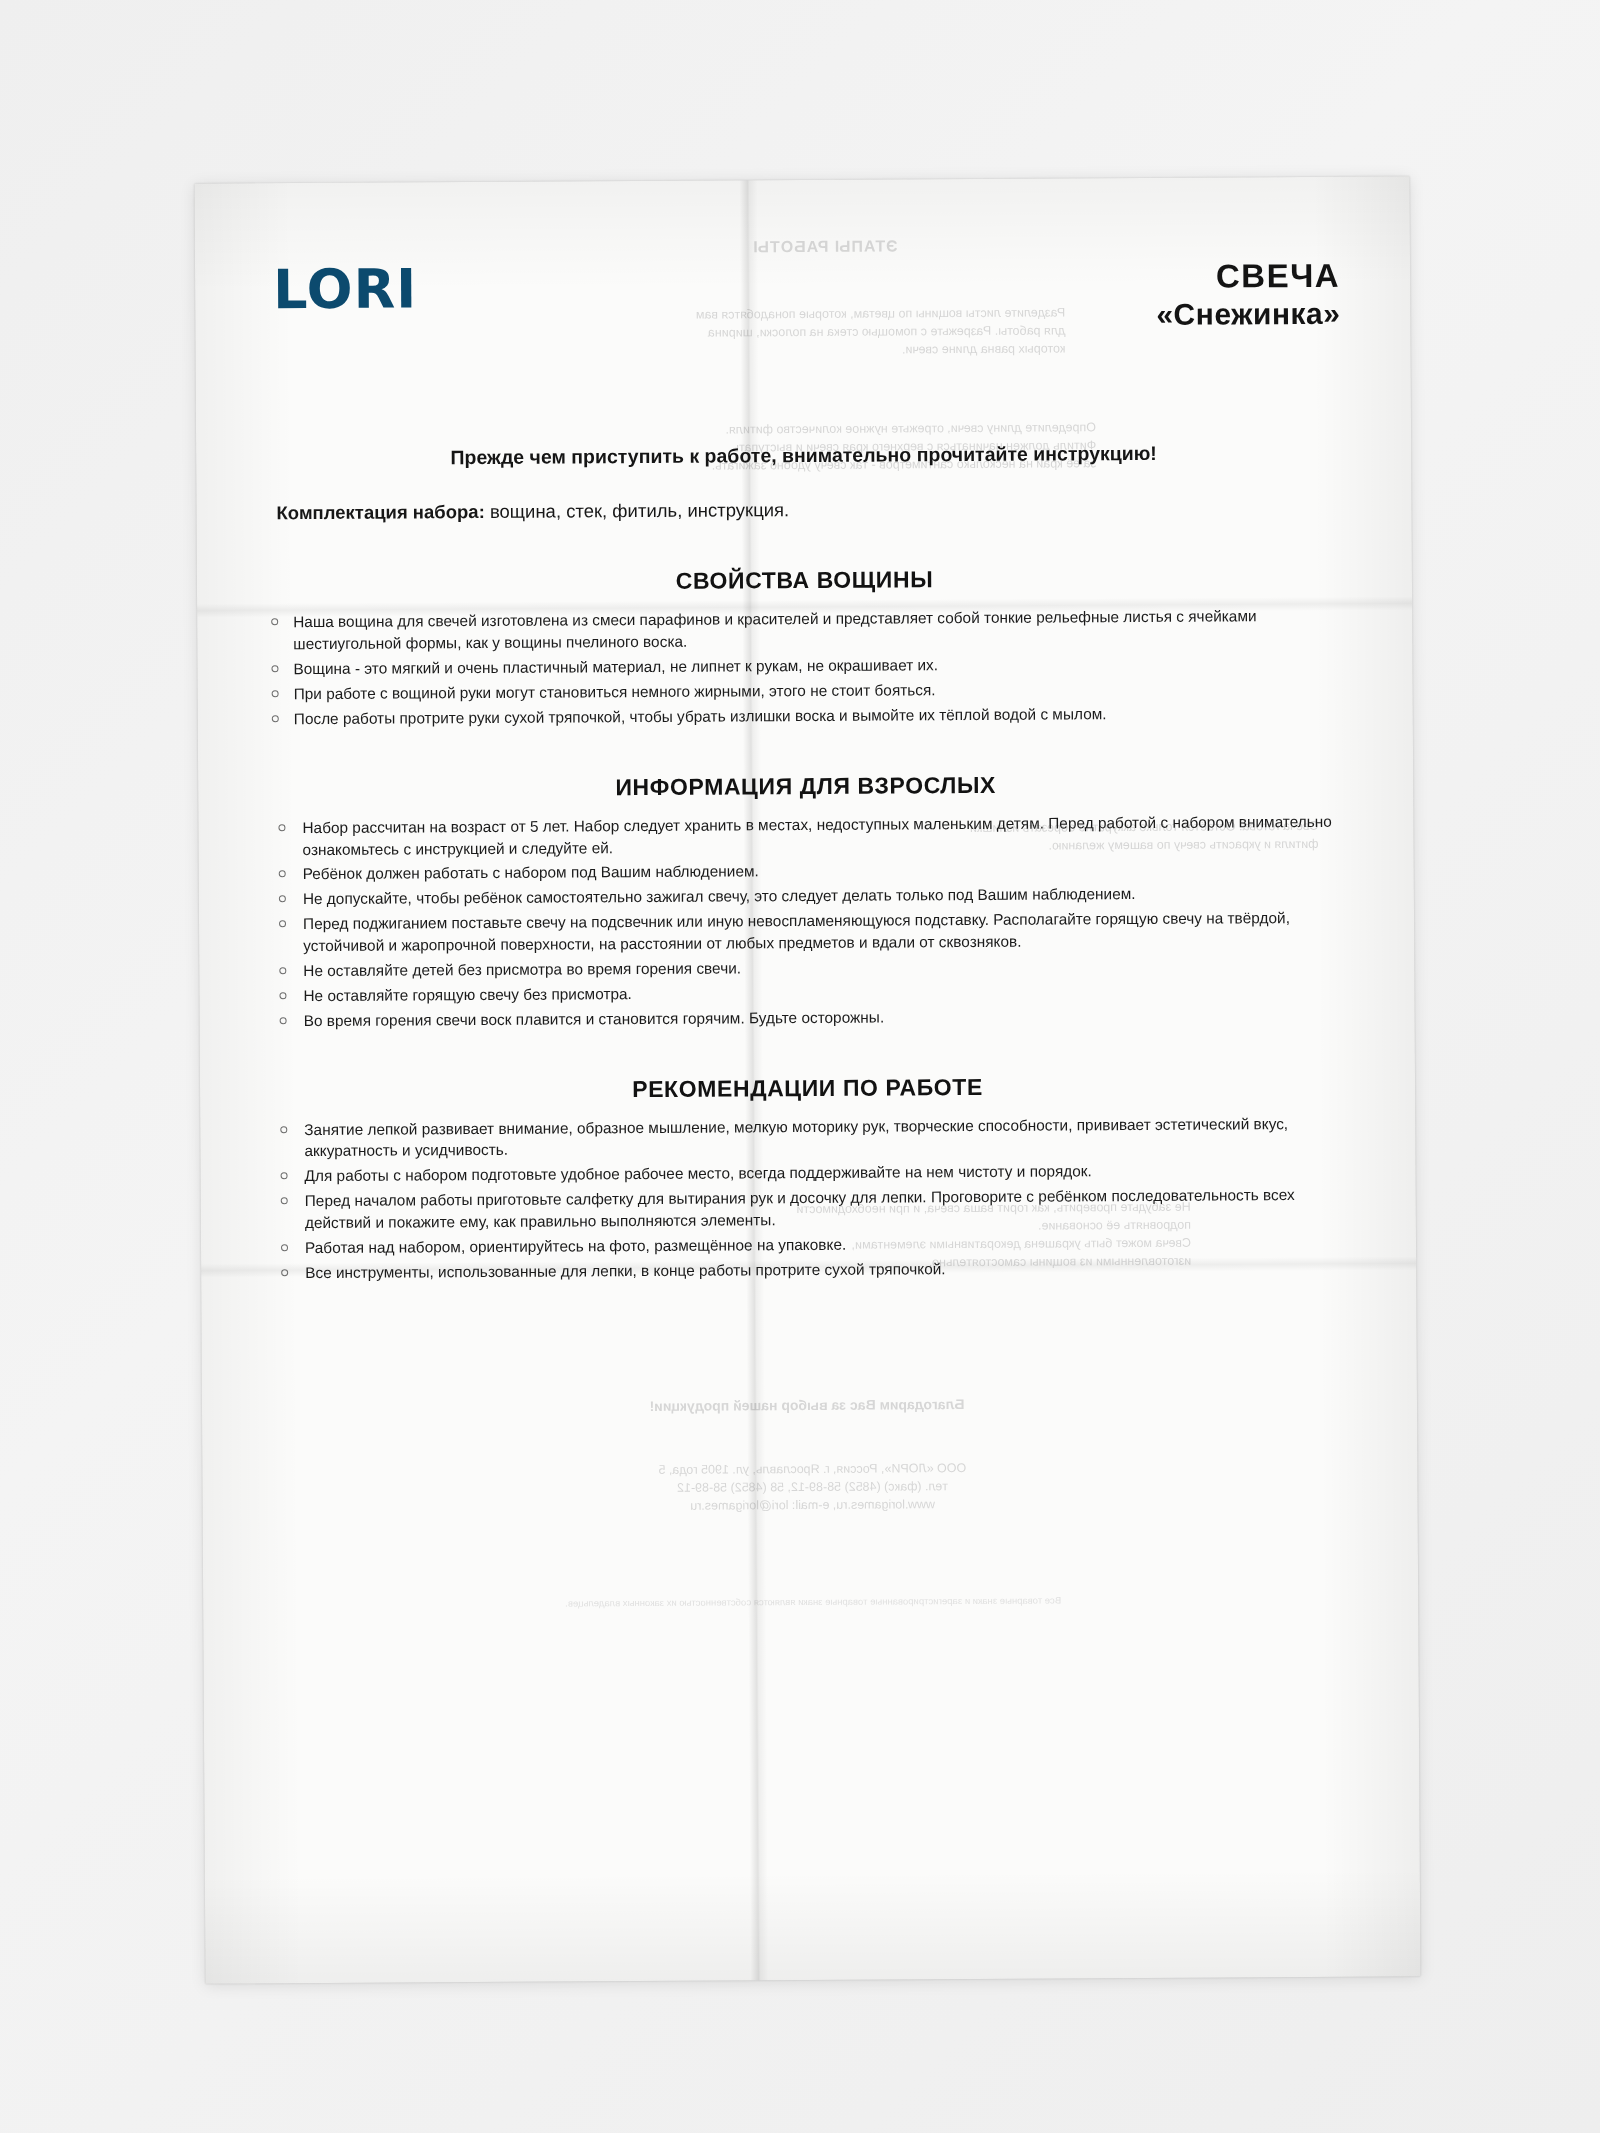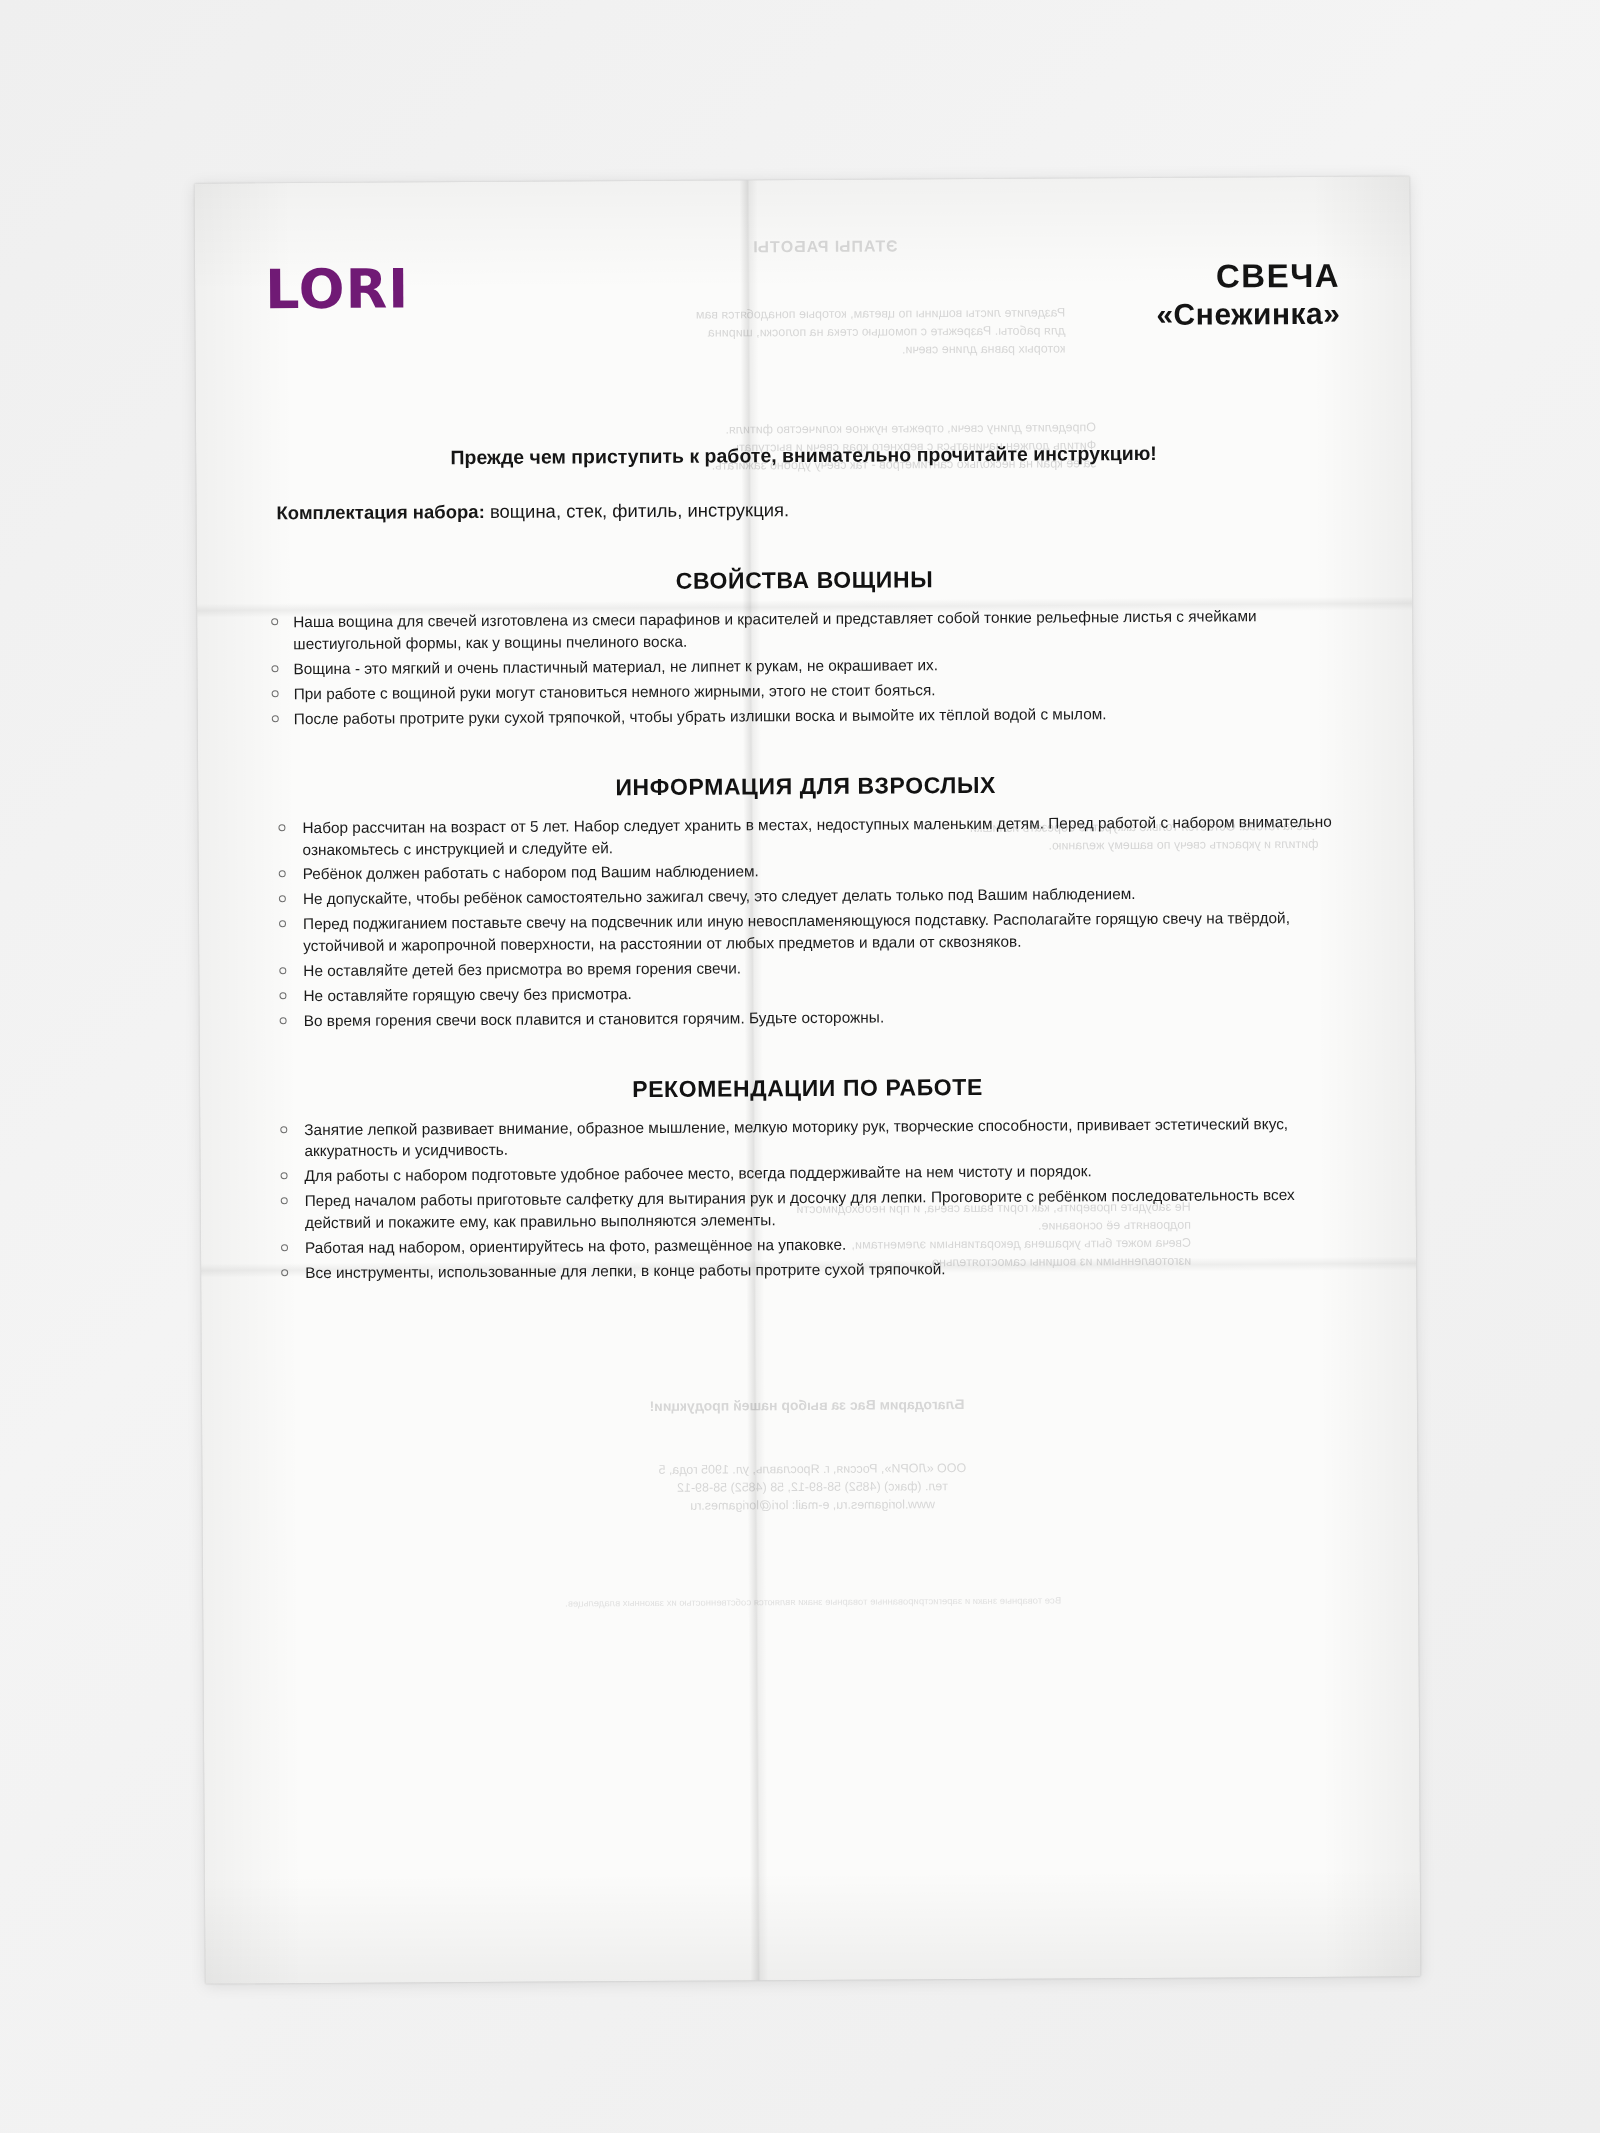--- a/index.html
+++ b/index.html
@@ -89,22 +89,23 @@
     display: flex;
     justify-content: space-between;
     align-items: flex-start;
     margin-top: 20px;
   }
   .logo {
     font-family: "DejaVu Sans", sans-serif;
     font-weight: bold;
     font-size: 54px;
     letter-spacing: 1px;
-    color: #701a75;
+    color: #0c4a6e;
     line-height: 1;
+    margin-left: 8px;
   }
   .title-block {
     text-align: right;
     line-height: 1.18;
   }
   .title-main {
     font-size: 33px;
     font-weight: bold;
     letter-spacing: 1.5px;
     color: #141414;

